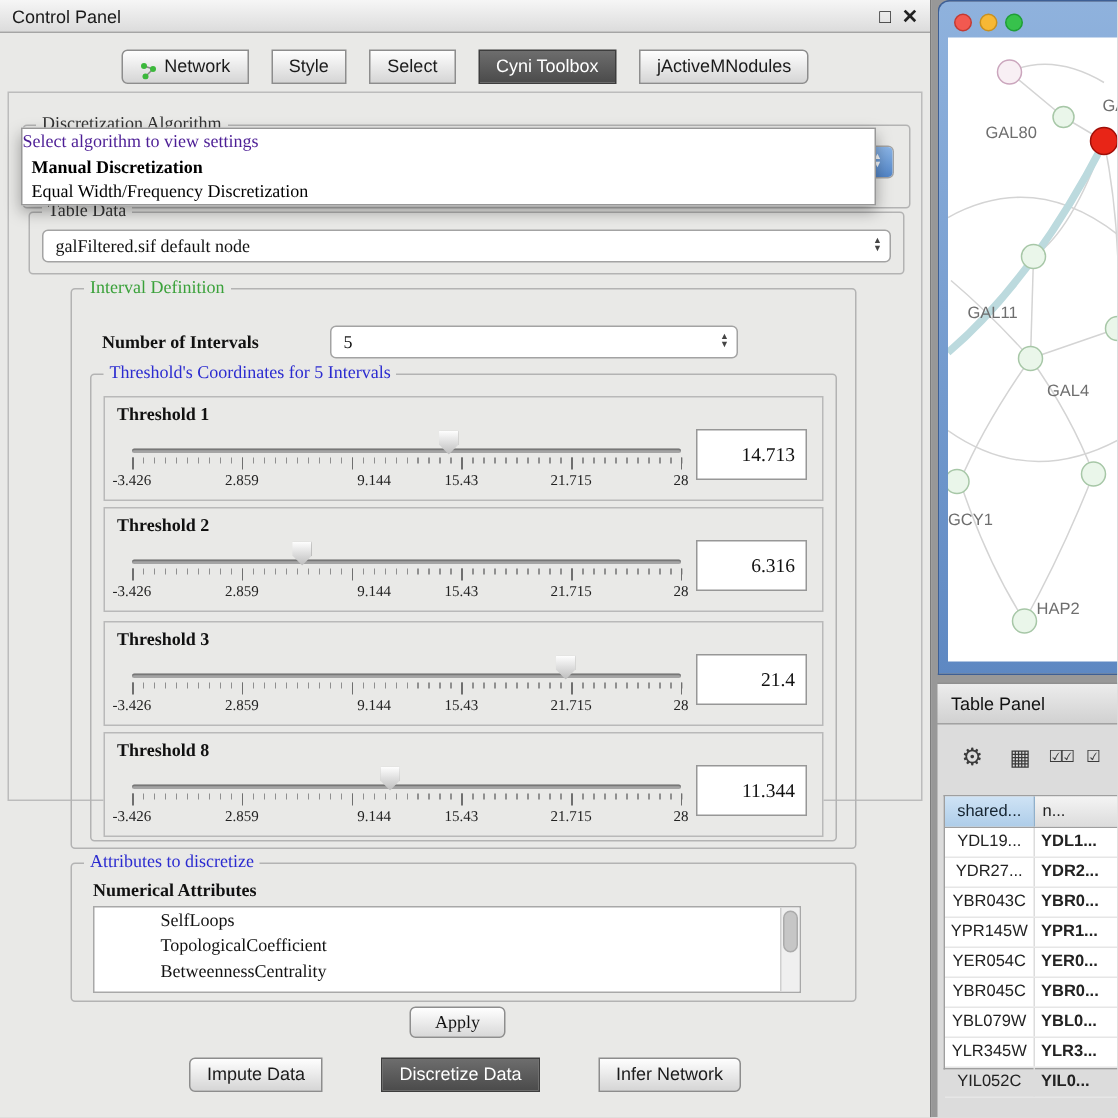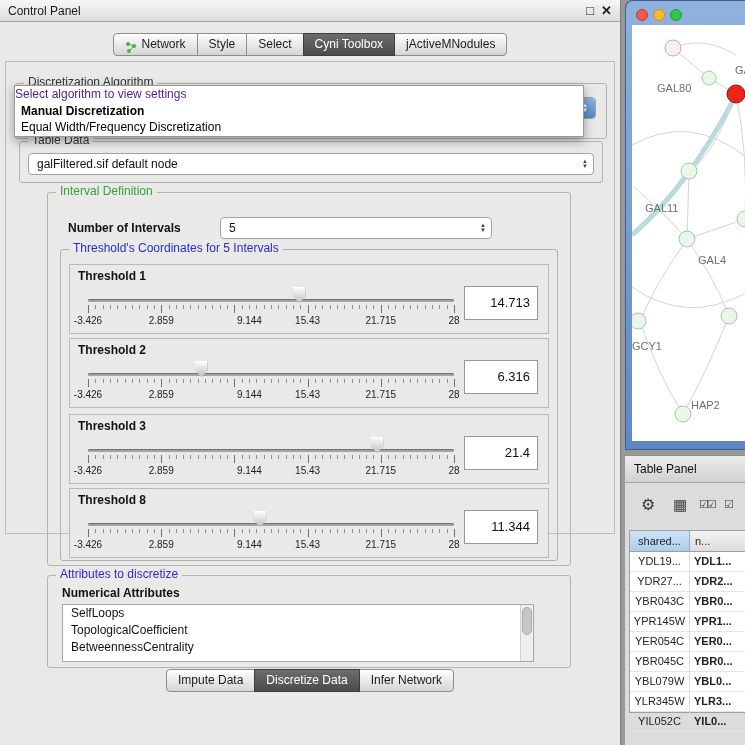--- a/index.html
+++ b/index.html
@@ -8,28 +8,28 @@
   
   .cp{position:absolute;left:0;top:0;width:621px;height:745px;background:#e9e9e7;border-right:1px solid #7c7c7c;box-sizing:border-box;}
   .cp-titlebar{position:absolute;left:0;top:0;width:100%;height:22px;background:linear-gradient(#f6f6f6,#dcdcdc);border-bottom:1px solid #a5a5a5;box-sizing:border-box;}
   .cp-title{position:absolute;left:8px;top:4px;font-size:12px;color:#1a1a1a;}
   .win-ico{position:absolute;top:3px;font-size:13px;color:#222;cursor:default;}
   .win-float{right:26px;}
   .win-close{right:8px;font-weight:bold;}
 
   
   .seg-tabs{position:absolute;left:0;width:100%;display:flex;justify-content:center;}
-  .seg-tabs.top{top:33px;}
-  .seg-tabs.bottom{top:669px;}
+  .seg-tabs.top{top:33px;gap:16px;}
+  .seg-tabs.bottom{top:705px;gap:40px;}
   .seg{height:21px;line-height:21px;padding:0 11px;font-size:12px;color:#1b1b1b;background:linear-gradient(#fefefe,#d5d5d5);border:1px solid #8d8d8d;margin-left:-1px;display:flex;align-items:center;gap:5px;white-space:nowrap;}
   .seg:first-child{border-radius:4px 0 0 4px;margin-left:0;}
   .seg:last-child{border-radius:0 4px 4px 0;}
   .seg.sel{background:linear-gradient(#6d6d6d,#4b4b4b);color:#fff;border-color:#3d3d3d;z-index:1;}
 
-  .content{position:absolute;left:5px;top:61px;width:610px;height:473px;border:1px solid #bcbcbc;background:#e9e9e7;box-sizing:border-box;}
+  .content{position:absolute;left:5px;top:61px;width:610px;height:473px;border:1px solid #bcbcbc;background:#e9e9e7;box-sizing:border-box;font-family:Liberation Serif, serif;}
 
   .group{position:absolute;border:1px solid #b3b3b3;border-radius:3px;box-sizing:border-box;}
   .gtitle{position:absolute;top:-9px;left:8px;background:#e9e9e7;padding:0 4px;font-size:12px;color:#333;white-space:nowrap;}
   .gtitle.green{color:#3aa13a;}
   .gtitle.blue{color:#2b2bd0;}
 
   .combo{position:absolute;background:#fff;border:1px solid #a3a3a3;border-radius:4px;display:flex;align-items:center;box-sizing:border-box;}
   .combo-text{flex:1;font-size:12px;color:#111;padding-left:8px;white-space:nowrap;overflow:hidden;}
   .combo-arrows{width:16px;display:flex;flex-direction:column;align-items:center;justify-content:center;color:#444;}
   .combo-arrows span{font-size:6px;line-height:5px;}
@@ -55,21 +55,21 @@
   .scale span{position:absolute;transform:translateX(-50%);font-size:10px;color:#222;white-space:nowrap;}
   .scale span:nth-child(1){left:0;}
   .scale span:nth-child(2){left:20%;}
   .scale span:nth-child(3){left:40%;margin-left:15px;}
   .scale span:nth-child(4){left:60%;}
   .scale span:nth-child(5){left:80%;}
   .scale span:nth-child(6){left:100%;}
 
   .attr-header{position:absolute;left:14px;top:10px;font-size:12px;font-weight:bold;color:#111;}
   .attr-list{position:absolute;left:14px;top:28px;width:472px;height:58px;background:#fff;border:1px solid #a8a8a8;overflow:hidden;box-sizing:border-box;}
-  .attr-item{height:17px;line-height:17px;font-size:12px;padding-left:8px;color:#111;}
+  .attr-item{height:17px;line-height:17px;font-size:12px;padding-left:8px;color:#111;margin-left:36px;}
   .attr-scroll{position:absolute;right:0;top:0;width:13px;height:100%;background:#efefef;border-left:1px solid #cfcfcf;box-sizing:border-box;}
   .attr-thumb{position:absolute;left:1px;right:1px;top:2px;height:26px;background:#c6c6c6;border:1px solid #ababab;border-radius:5px;}
 
   .apply{position:absolute;left:267px;top:609px;width:64px;height:21px;border:1px solid #8e8e8e;border-radius:4px;background:linear-gradient(#ffffff,#d8d8d8);font-size:12px;color:#111;text-align:center;line-height:19px;box-sizing:border-box;}
 
   
   .net-ico{display:inline-block;width:12px;height:12px;}
 
   
   .net-win{position:absolute;left:625px;top:0;width:120px;height:450px;background:linear-gradient(#8fb2dd,#5e88c2);border:1px solid #3e5f94;border-right:none;border-radius:8px 0 0 0;box-sizing:border-box;}

